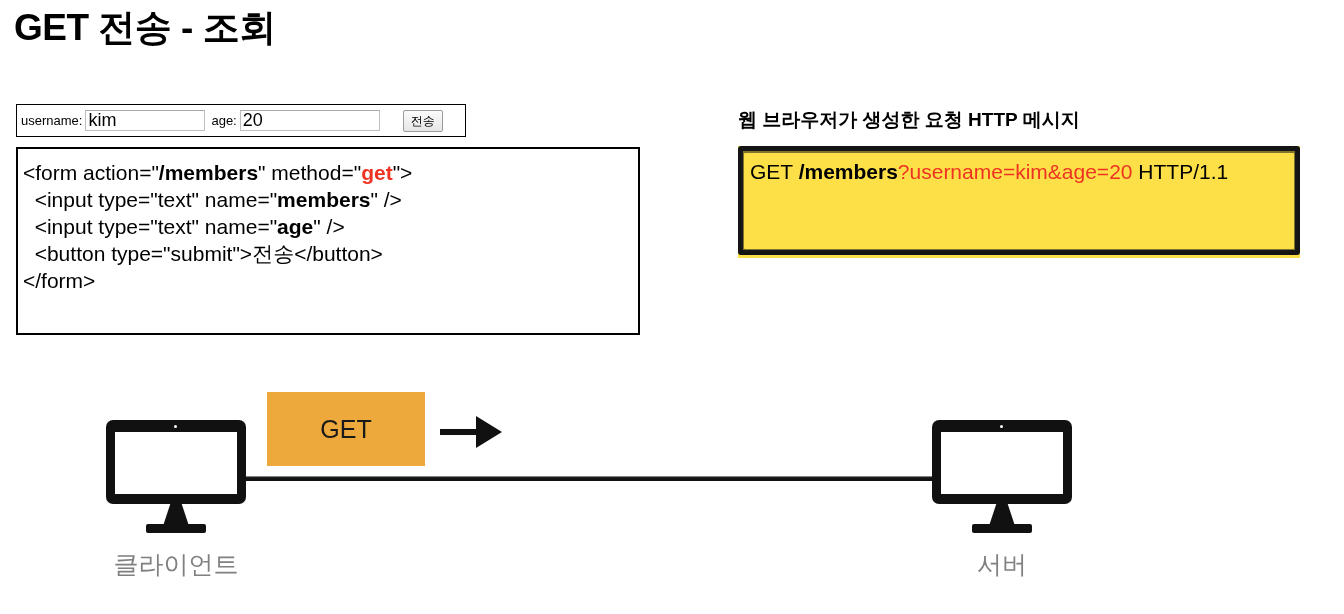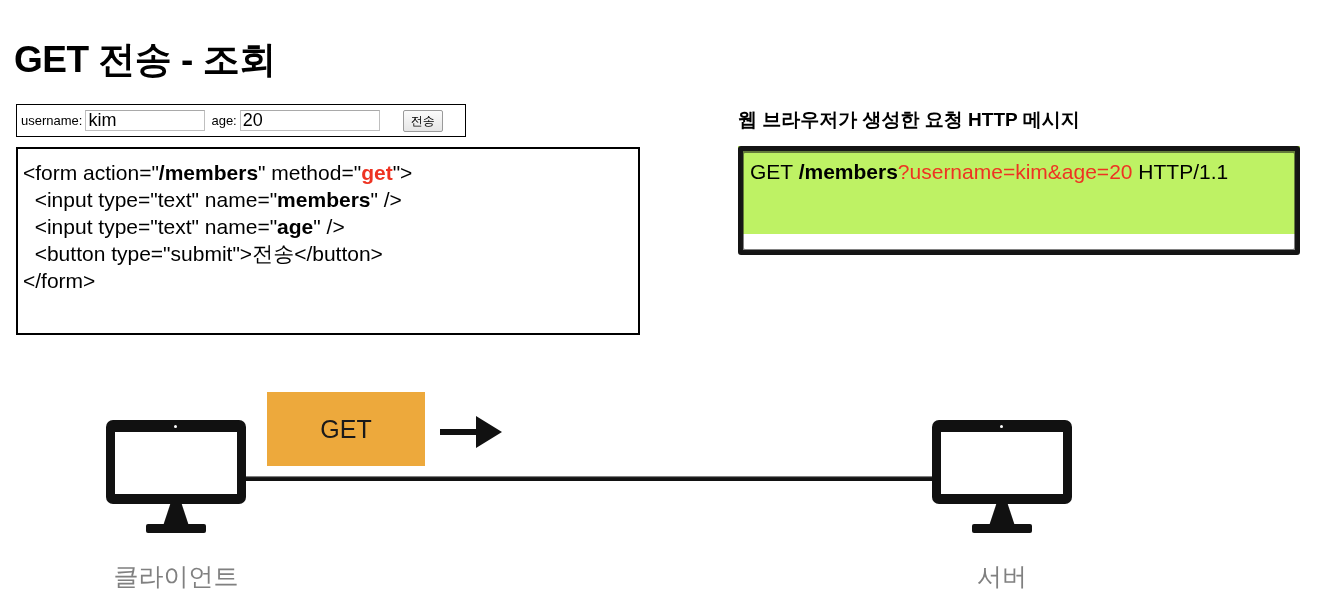--- a/index.html
+++ b/index.html
@@ -19,21 +19,20 @@
   
   #page-title {
     position: absolute;
     left: 14px;
     top: 4px;
     font-size: 37px;
     font-weight: bold;
     letter-spacing: -0.5px;
     line-height: 48px;
     white-space: pre;
-    margin-top: 32px;
   }
 
   
   #form-preview {
     position: absolute;
     left: 16px;
     top: 104px;
     width: 450px;
     height: 33px;
     border: 1px solid #000;
@@ -114,23 +113,23 @@
     font-weight: bold;
     line-height: 26px;
     white-space: pre;
     color: #000;
   }
   #http-box {
     position: absolute;
     left: 738px;
     top: 146px;
     width: 562px;
-    height: 88px;
-    box-sizing: border-box;
-    background: #bef264;
+    height: 112px;
+    box-sizing: border-box;
+    background: #fde047;
     padding: 12px 0 4px 12px;
   }
   
   #http-box-border {
     position: absolute;
     left: 738px;
     top: 146px;
     width: 562px;
     height: 109px;
     box-sizing: border-box;
@@ -199,21 +198,20 @@
   .monitor .caption {
     position: absolute;
     top: 128px;
     left: -20px;
     width: 180px;
     text-align: center;
     font-size: 25px;
     line-height: 32px;
     color: #808080;
     white-space: pre;
-    margin-top: 12px;
   }
 
   #client-monitor { left: 106px; top: 60px; }
   #server-monitor { left: 932px; top: 60px; }
 
   
   #connection-line {
     position: absolute;
     left: 245px;
     top: 117px;

